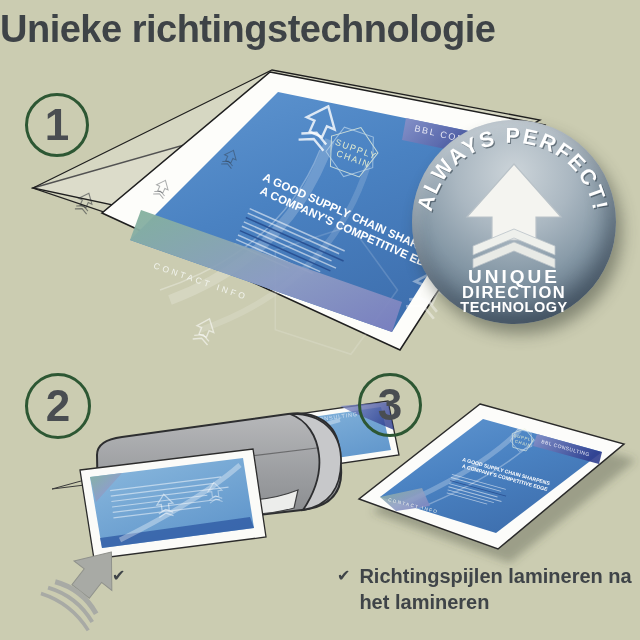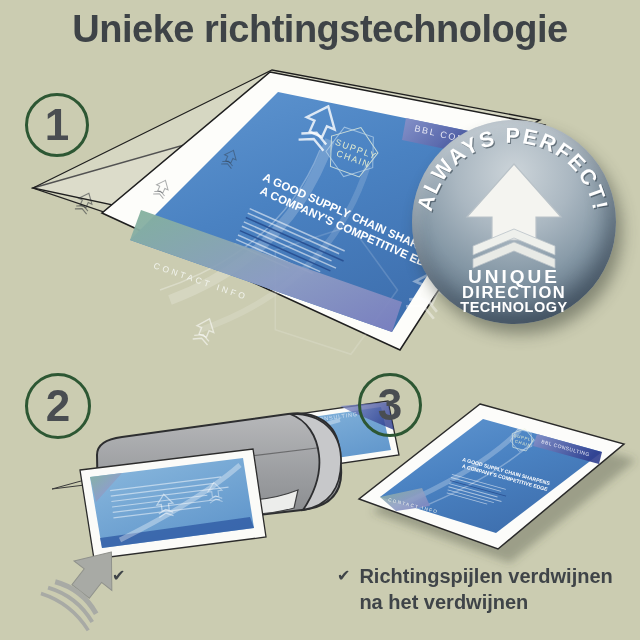--- a/index.html
+++ b/index.html
@@ -3,21 +3,21 @@
 <meta charset="utf-8">
 <style>
   html,body{margin:0;padding:0;}
   .stage{
     position:relative;width:640px;height:640px;overflow:hidden;
     background:#cbccb1;
     font-family:"Liberation Sans","DejaVu Sans",sans-serif;
   }
   .title{
     position:absolute;top:8px;left:0;width:640px;margin:0;
-    text-align:center;font-size:38px;font-weight:700;letter-spacing:-0.5px;
+    font-size:38px;font-weight:700;letter-spacing:-0.5px;
     color:#3e4347;
   }
   .figures{position:absolute;left:0;top:0;z-index:1;}
   .step-circle{
     position:absolute;z-index:3;border:3px solid #2d5733;border-radius:50%;
     display:flex;align-items:center;justify-content:center;
     color:#494d51;font-weight:700;background:transparent;
   }
   .step-circle span{font-size:44px;line-height:1;}
   .c1{left:25px;top:93px;width:58px;height:58px;}
@@ -241,16 +241,16 @@
     </div>
   <div class="step-circle c3">
       <span>3</span>
     </div>
 
   <div class="caption cap1">
     <span class="check">✔</span>
   </div>
   <div class="caption cap2">
     <span class="check">✔</span>
-    <span>Richtingspijlen verdwijnen na het verdwijnen</span>
+    <span>Richtingspijlen lamineren na het lamineren</span>
   </div>
 
 </div>
 
 </body></html>

